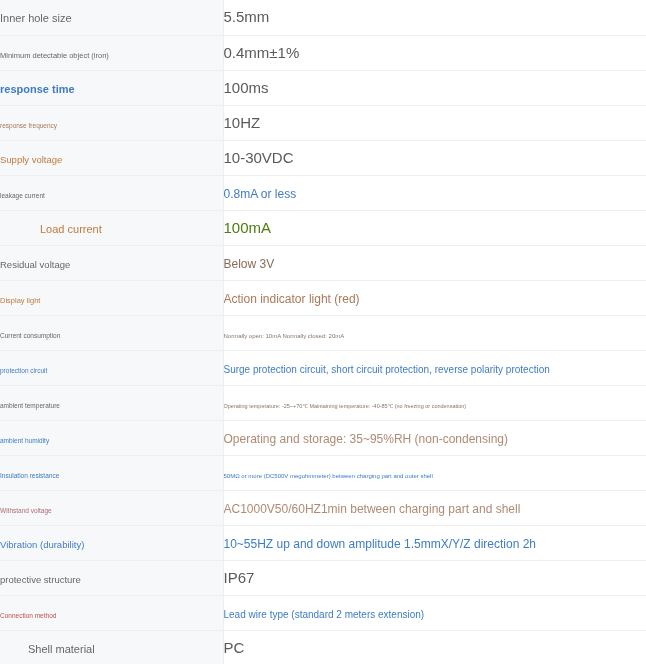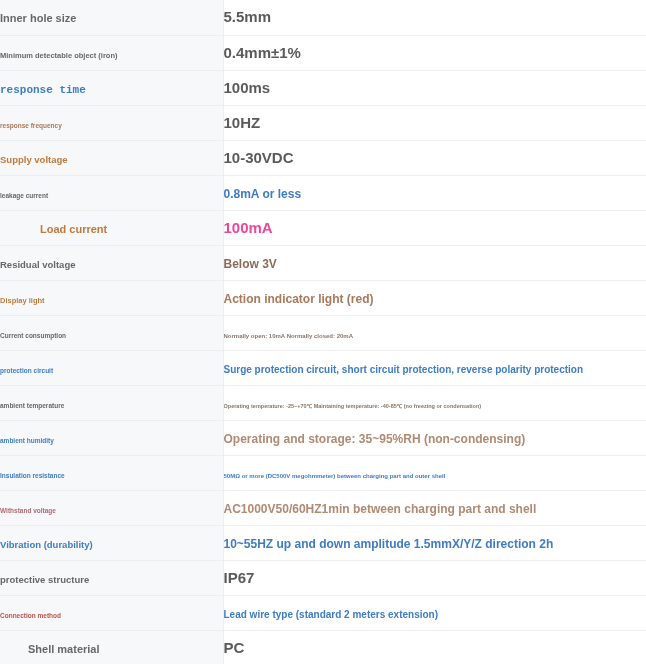--- a/index.html
+++ b/index.html
@@ -48,58 +48,58 @@
   .sz-xs  { font-size: 6px;  }
   .sz-vs  { font-size: 5.5px; }
 
   
   .lsz-lg { font-size: 11px; }
   .lsz-md { font-size: 9.5px; }
   .lsz-sm { font-size: 7.5px; }
   .lsz-xs { font-size: 6.5px; }
 
   .w-bold { font-weight: bold; }
-  .w-norm { font-weight: bold; }
+  .w-norm { font-weight: normal; }
 </style>
 </head>
 <body>
 
 <table id="spec-table">
   <colgroup>
     <col class="c-label">
     <col class="c-value">
   </colgroup>
   <tbody id="spec-body">
       <tr>
         <td class="label-cell"><span class="lsz-lg w-norm" style="color: rgb(103, 103, 103);">Inner hole size</span></td>
         <td class="value-cell"><span class="sz-lg w-norm" style="color: rgb(90, 90, 90);">5.5mm</span></td>
       </tr>
       <tr>
         <td class="label-cell"><span class="lsz-sm w-norm" style="color: rgb(103, 103, 103); margin-top: 11px;">Minimum detectable object (iron)</span></td>
         <td class="value-cell"><span class="sz-lg w-norm" style="color: rgb(90, 90, 90);">0.4mm±1%</span></td>
       </tr>
       <tr>
-        <td class="label-cell"><span class="lsz-lg w-bold" style="color: rgb(62, 124, 196); font-family: Liberation Mono, monospace;">response time</span></td>
+        <td class="label-cell"><span class="lsz-lg w-bold" style="color: rgb(62, 124, 196);">response time</span></td>
         <td class="value-cell"><span class="sz-lg w-norm" style="color: rgb(90, 90, 90);">100ms</span></td>
       </tr>
       <tr>
         <td class="label-cell"><span class="lsz-xs w-norm" style="color: rgb(169, 121, 91);">response frequency</span></td>
         <td class="value-cell"><span class="sz-lg w-norm" style="color: rgb(90, 90, 90);">10HZ</span></td>
       </tr>
       <tr>
         <td class="label-cell"><span class="lsz-md w-norm" style="color: rgb(192, 122, 62);">Supply voltage</span></td>
         <td class="value-cell"><span class="sz-lg w-norm" style="color: rgb(90, 90, 90);">10-30VDC</span></td>
       </tr>
       <tr>
         <td class="label-cell"><span class="lsz-xs w-norm" style="color: rgb(103, 103, 103);">leakage current</span></td>
         <td class="value-cell"><span class="sz-md w-norm" style="color: rgb(62, 124, 196);">0.8mA or less</span></td>
       </tr>
       <tr>
         <td class="label-cell"><span class="lsz-lg w-norm" style="color: rgb(192, 122, 62); padding-left: 40px;">Load current</span></td>
-        <td class="value-cell"><span class="sz-lg w-norm" style="color: #ec4899; margin-top: 32px;">100mA</span></td>
+        <td class="value-cell"><span class="sz-lg w-norm" style="color: #4d7c0f; margin-top: 32px;">100mA</span></td>
       </tr>
       <tr>
         <td class="label-cell"><span class="lsz-md w-norm" style="color: rgb(103, 103, 103);">Residual voltage</span></td>
         <td class="value-cell"><span class="sz-md w-norm" style="color: rgb(138, 107, 88);">Below 3V</span></td>
       </tr>
       <tr>
         <td class="label-cell"><span class="lsz-sm w-norm" style="color: rgb(192, 122, 62);">Display light</span></td>
         <td class="value-cell"><span class="sz-md w-norm" style="color: rgb(169, 121, 91);">Action indicator light (red)</span></td>
       </tr>
       <tr>

